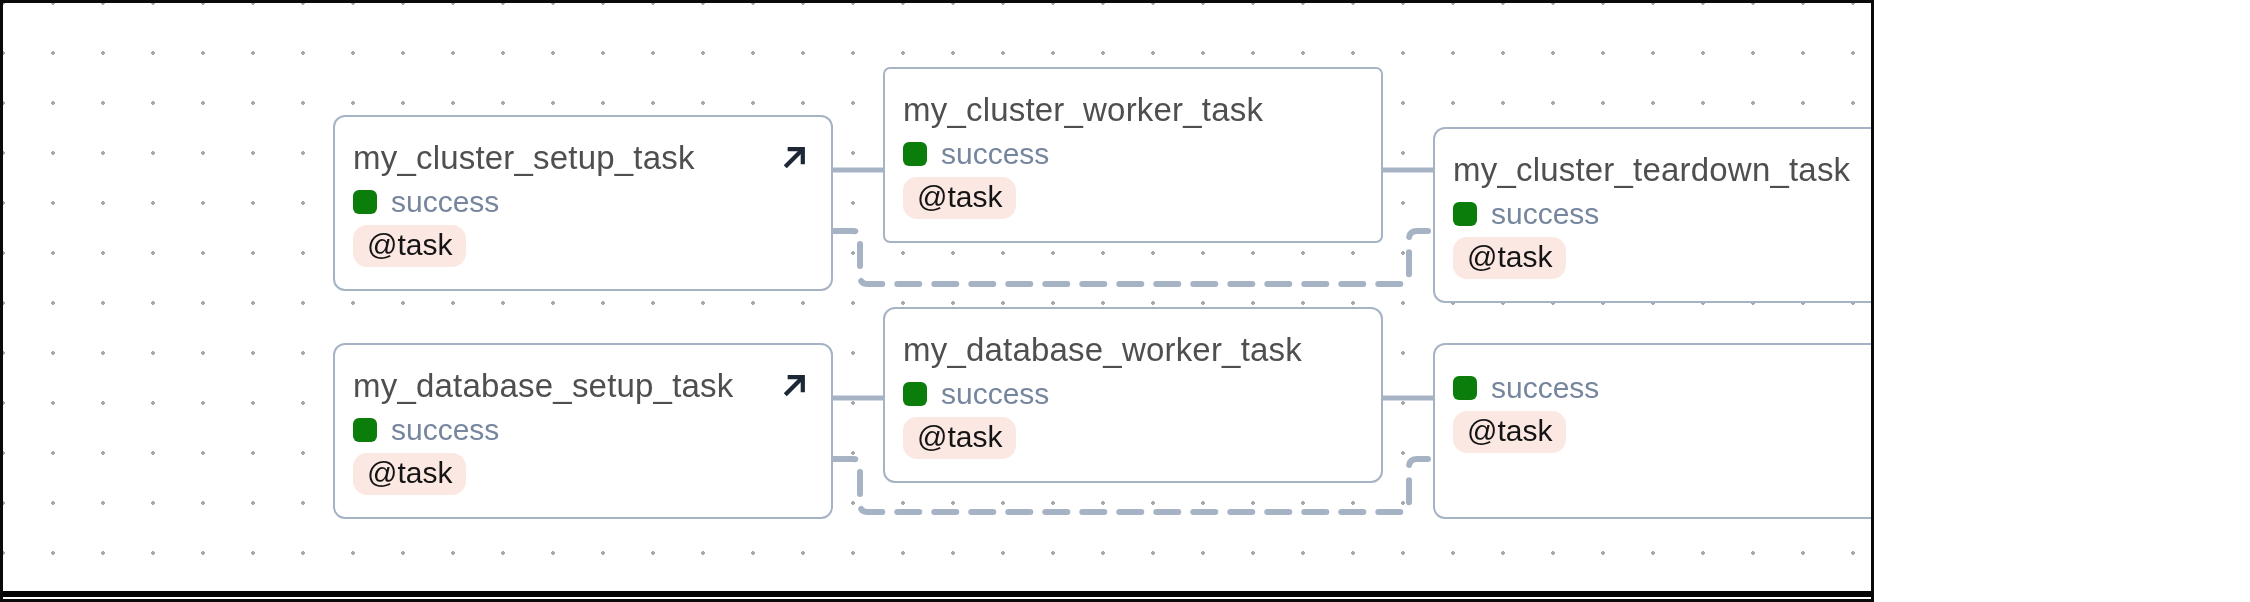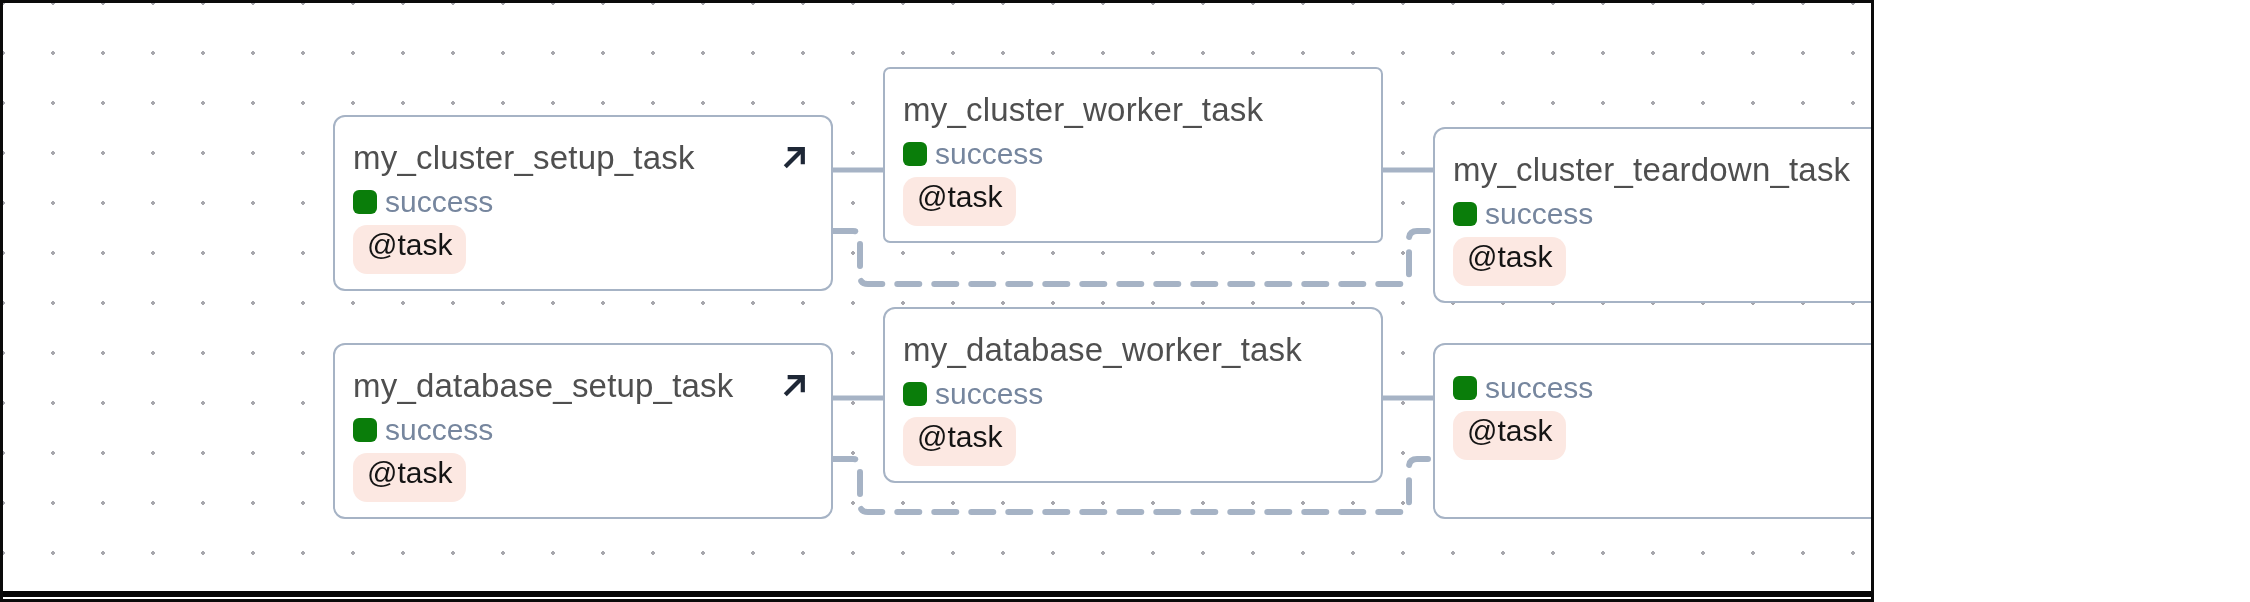--- a/index.html
+++ b/index.html
@@ -42,34 +42,34 @@
   .t5 { left:1430px; top:340px; }
 
   .card-head { display:flex; justify-content:space-between; align-items:flex-start; height:42px; }
   .title {
     font-size:33px; line-height:42px; color:var(--title-color,#4f4f4f);
     white-space:nowrap; letter-spacing:0.2px;
   }
   .arrow { width:36px; height:36px; color:var(--icon-color,#1e2736); flex:0 0 auto; margin-top:2px; }
   .arrow svg { width:36px; height:36px; display:block; }
 
-  .status-row { display:flex; align-items:center; gap:8px; margin-top:10px; height:26px; }
+  .status-row { display:flex; align-items:center; gap:14px; margin-top:10px; height:26px; }
   .status-square {
     width:24px; height:24px; border-radius:6px;
     background:var(--success-color,#0a7d0a); flex:0 0 auto;
   }
   .status-text { font-size:30px; color:var(--status-text-color,#76869e); line-height:26px; }
 
   .badge-row { margin-top:10px; }
   .badge {
     display:inline-block;
     font-size:30px; line-height:34px;
     color:var(--badge-text-color,#141414);
     background:var(--badge-bg-color,#fce8e2);
-    padding:3px 14px 12px 14px;
+    padding:3px 14px 5px 14px;
     border-radius:14px;
   }
 
   .bottom-line {
     position:absolute; left:0; right:0; top:588px; height:6px;
     background:#050505;
   }
 </style>
 </head>
 <body>

